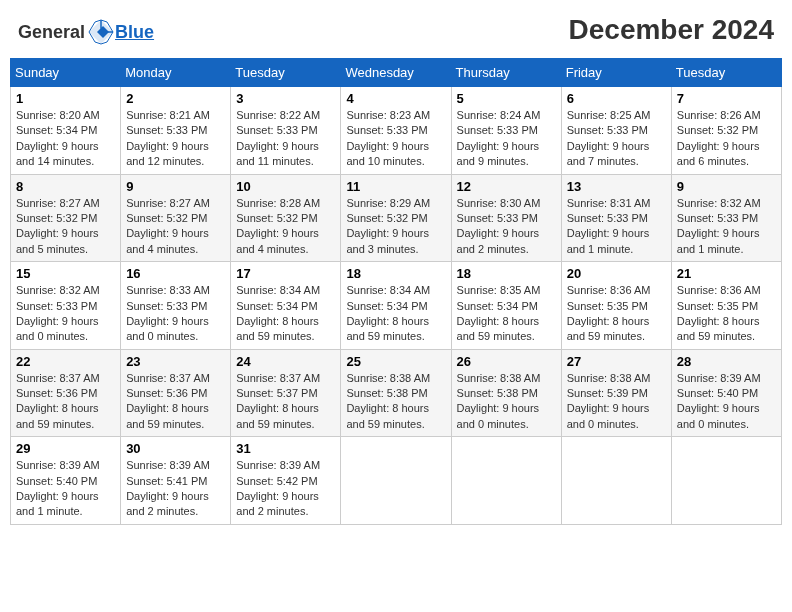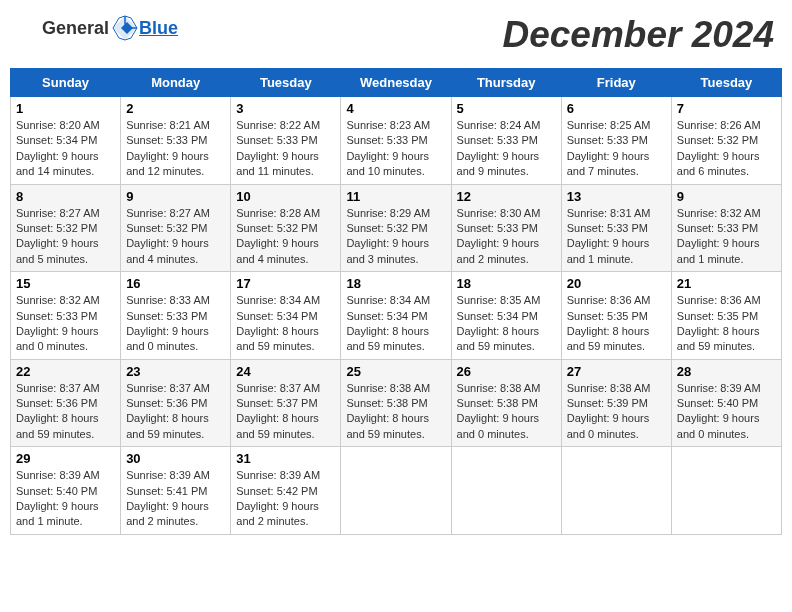--- a/index.html
+++ b/index.html
@@ -6,63 +6,61 @@
     body {
       font-family: Arial, sans-serif;
       background: #fff;
       width: 792px;
       min-height: 612px;
       padding: 10px;
     }
     .header {
       display: flex;
       justify-content: space-between;
-      align-items: flex-start;
+      align-items: flex-end;
       margin-bottom: 8px;
       padding: 4px 8px;
-      margin-left: 24px;
     }
     .logo {
       display: flex;
       align-items: center;
       font-size: 18px;
       font-weight: bold;
     }
     .logo-general { color: #333; }
     .logo-blue { color: #1565c0; text-decoration: underline; }
     .logo-icon {
       width: 28px;
       height: 28px;
       margin-left: 2px;
     }
     .title-section {
       text-align: right;
     }
     .month-title {
-      font-size: 37px;
+      font-size: 28px;
       font-weight: bold;
       color: #333;
-      font-style: italic;
     }
     .location {
       font-size: 15px;
       color: #555;
     }
     .calendar {
       width: 100%;
       border-collapse: collapse;
       font-size: 11px;
     }
     .calendar th {
       background-color: #1565c0;
       color: #fff;
       padding: 6px 4px;
-      text-align: center;
+      text-align: left;
       font-size: 13px;
-      font-weight: bold;
+      font-weight: normal;
       border: 1px solid #1565c0;
       margin-top: 11px;
     }
     .calendar td {
       border: 1px solid #ccc;
       padding: 4px 5px;
       vertical-align: top;
       width: calc(100% / 7);
       background: #fff;
     }

